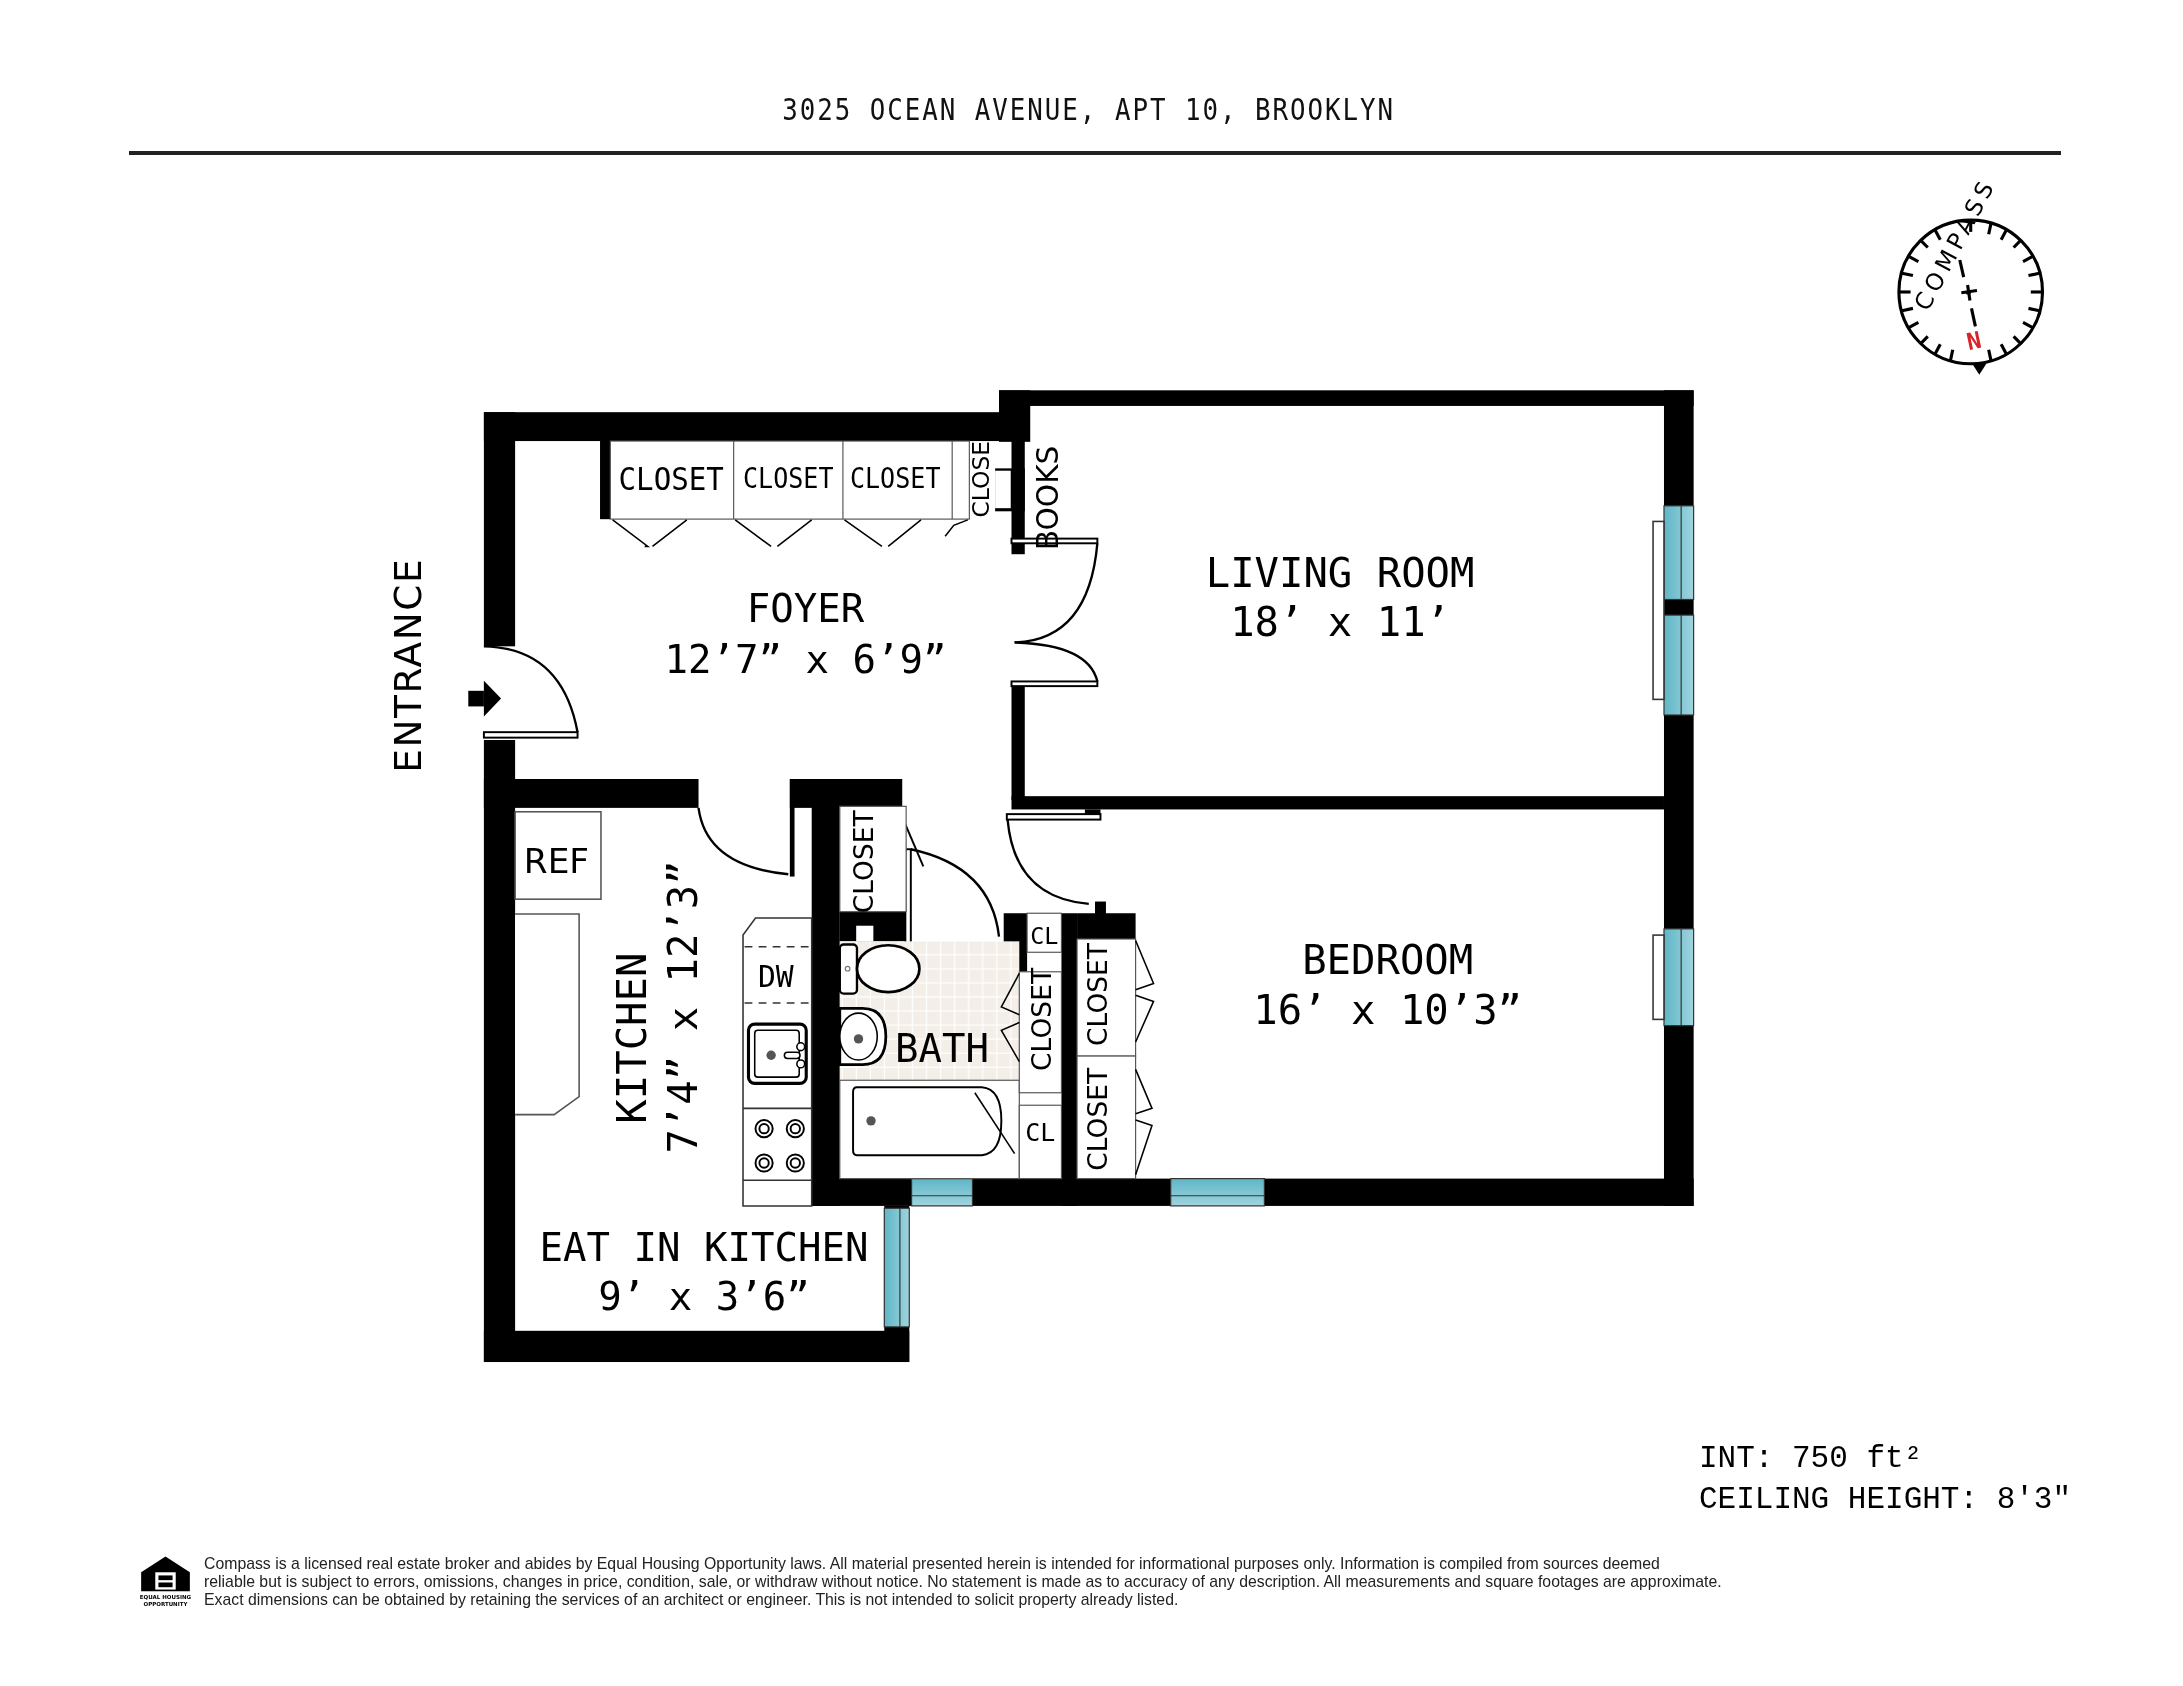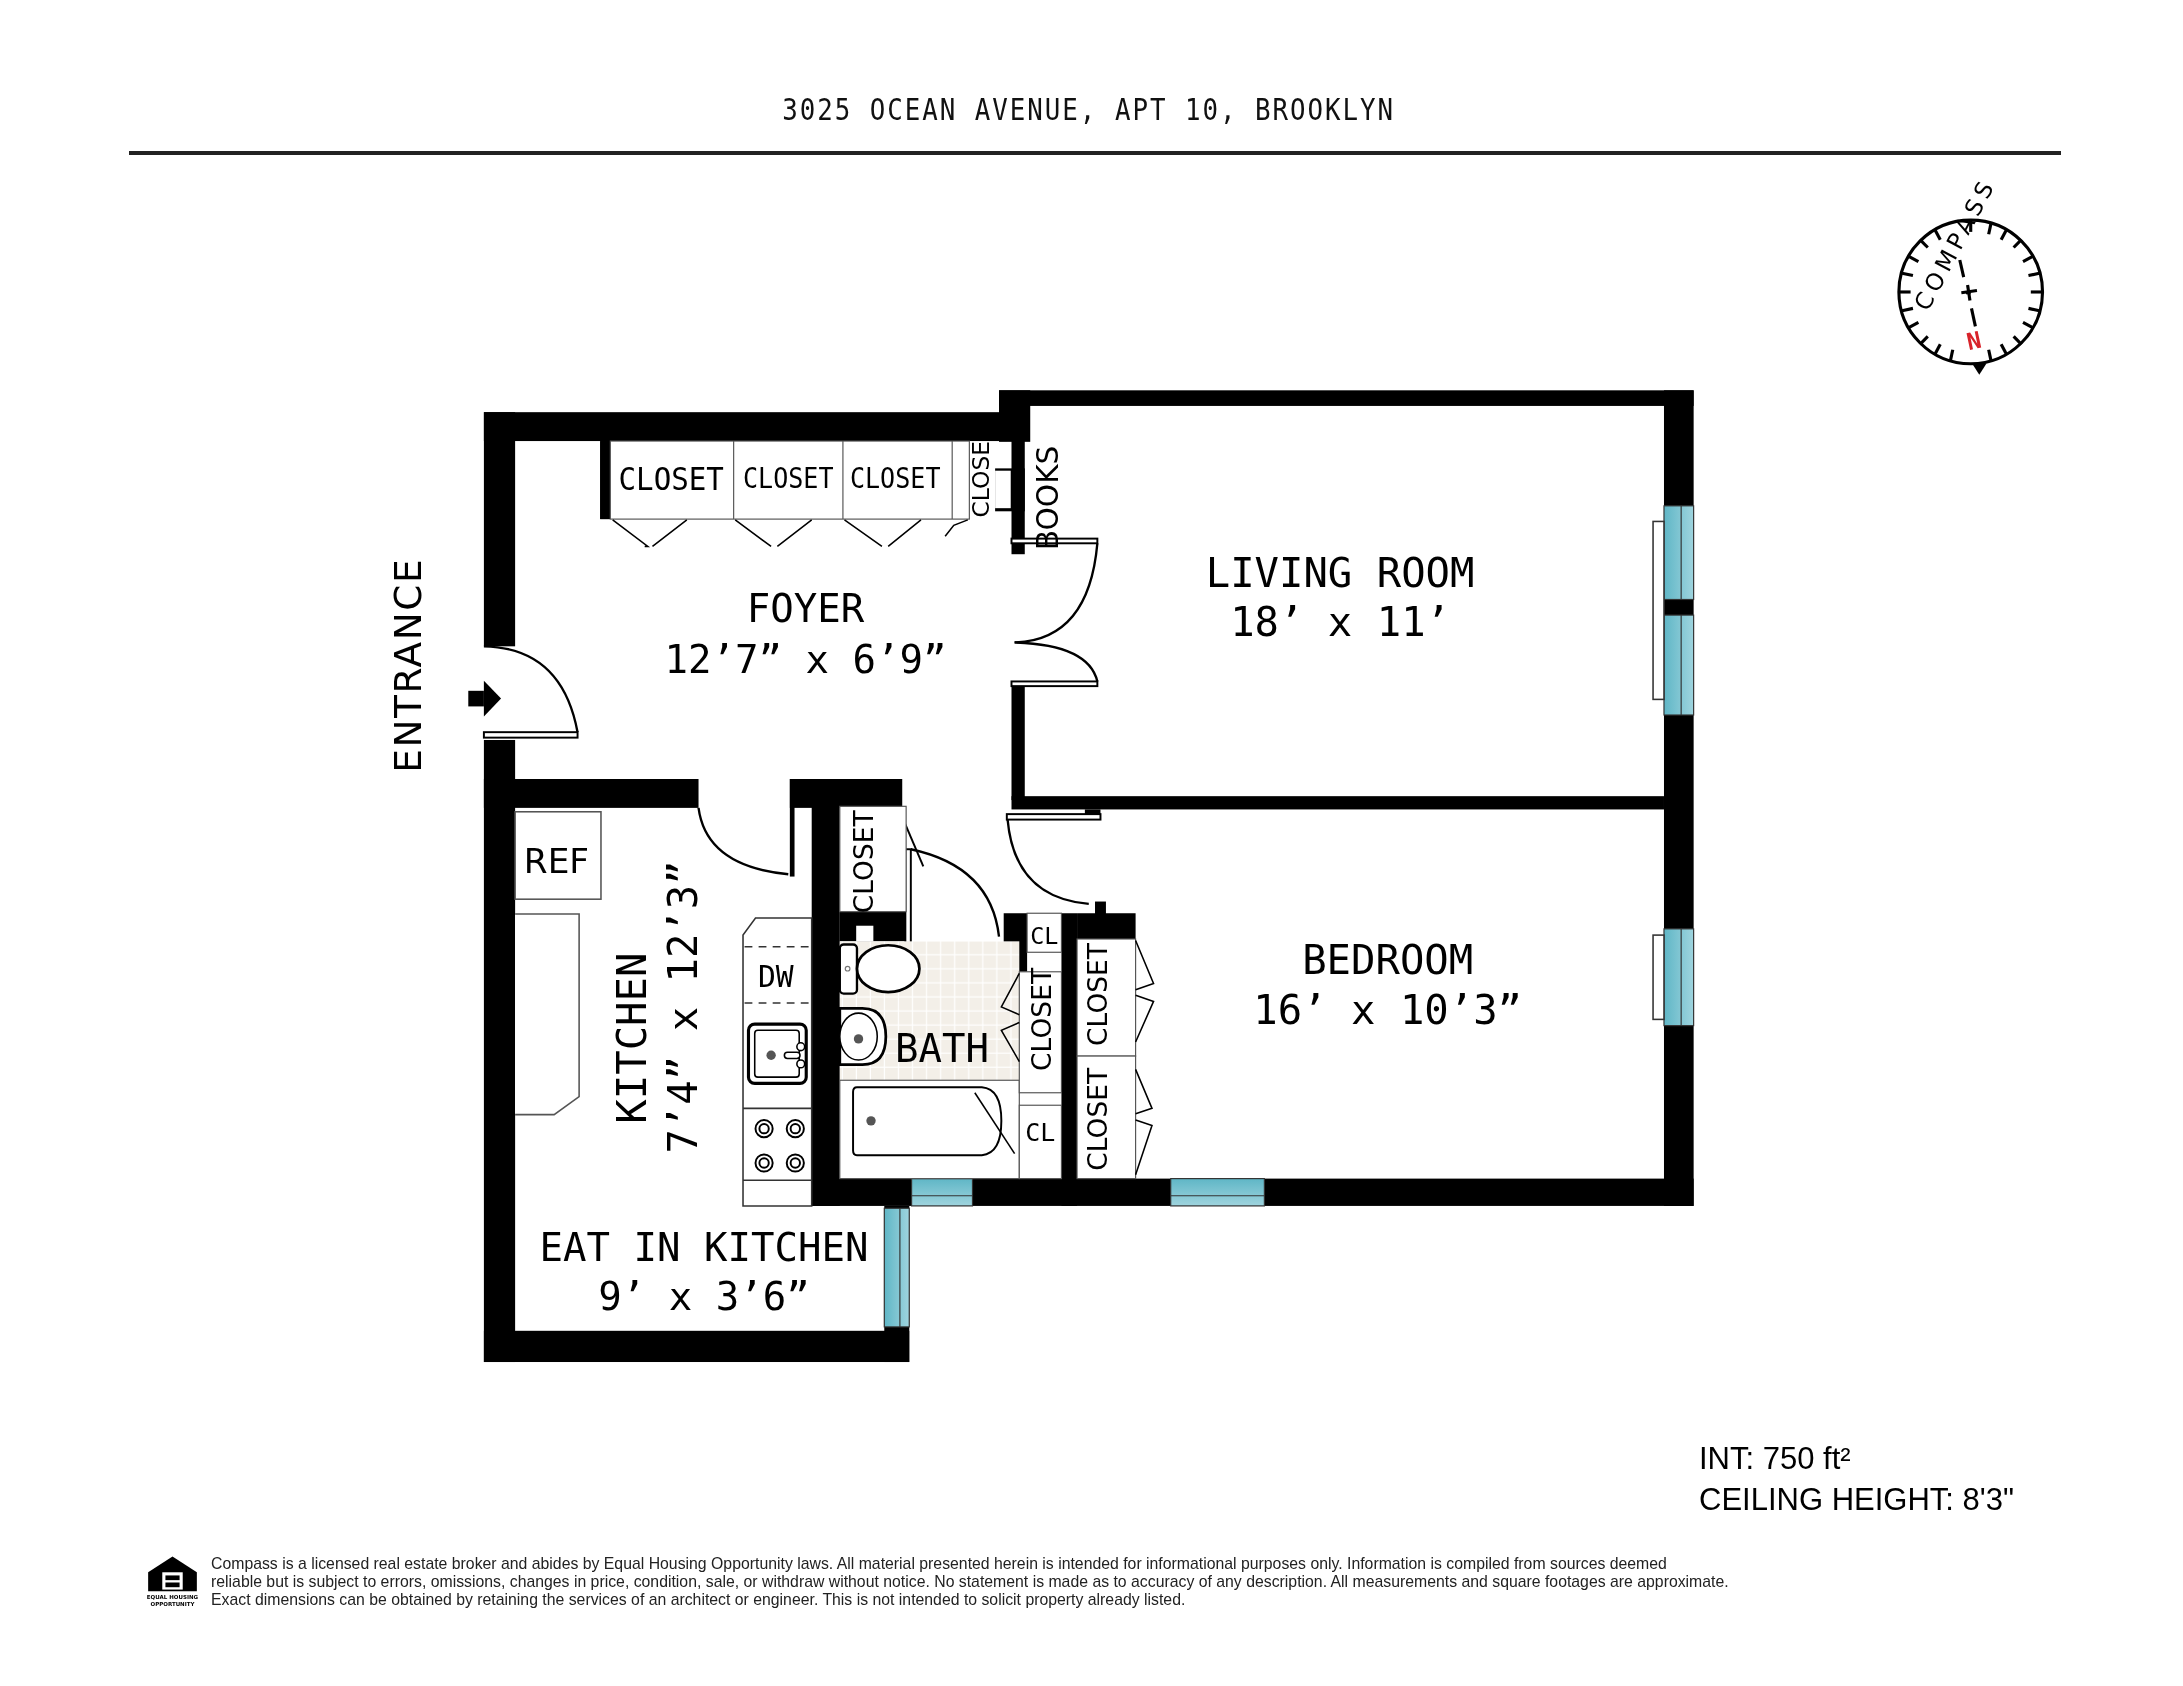--- a/index.html
+++ b/index.html
@@ -2,23 +2,23 @@
 <html style="font-size:12.5px"><head>
 <meta charset="utf-8">
 <style>
   html, body { margin:0; padding:0; background:#ffffff; }
   body { width:2183px; height:1686px; position:relative; overflow:hidden; font-family:"DejaVu Sans Mono", "Liberation Mono", monospace; color:#000; }
   .header-title { position:absolute; left:0; top:92px; width:2183px; text-align:center; font-family:"DejaVu Sans Mono","Liberation Mono",monospace; font-size:30px; letter-spacing:2.3px; transform:scaleX(0.86); transform-origin:1071px 0; color:#111; }
   .header-rule { position:absolute; left:129px; top:151px; width:1932px; height:3.9px; background:#222; }
   svg.plan { position:absolute; left:0; top:0; }
   .lbl { font-family:"DejaVu Sans Mono","Liberation Mono",monospace; fill:#000; }
   .lbl-sans { font-family:"DejaVu Sans","Liberation Sans",sans-serif; fill:#000; }
-  .stats { position:absolute; left:1699px; top:1438px; font-family:Liberation Sans, sans-serif; font-size:31px; line-height:41px; color:#000; }
+  .stats { position:absolute; left:1699px; top:1438px; font-family:Liberation Mono, monospace; font-size:31px; line-height:41px; color:#000; }
   .stats div { white-space:nowrap; }
-  .footer { position:absolute; left:145px; top:1555px; width:1920px; height:55px; }
+  .footer { position:absolute; left:138px; top:1555px; width:1920px; height:55px; }
   .eho { position:absolute; left:0; top:0; width:55px; height:55px; }
   .disclaimer { position:absolute; left:66px; top:0; width:1858px; font-family:"Liberation Sans","DejaVu Sans",sans-serif; font-size:17px; line-height:18px; color:#222; transform:scaleX(0.93); transform-origin:0 0; }
   .disclaimer div { white-space:nowrap; }
 </style>
 </head>
 <body>
 
 <div class="header-title">3025 OCEAN AVENUE, APT 10, BROOKLYN</div>
 <div class="header-rule"></div>
 

